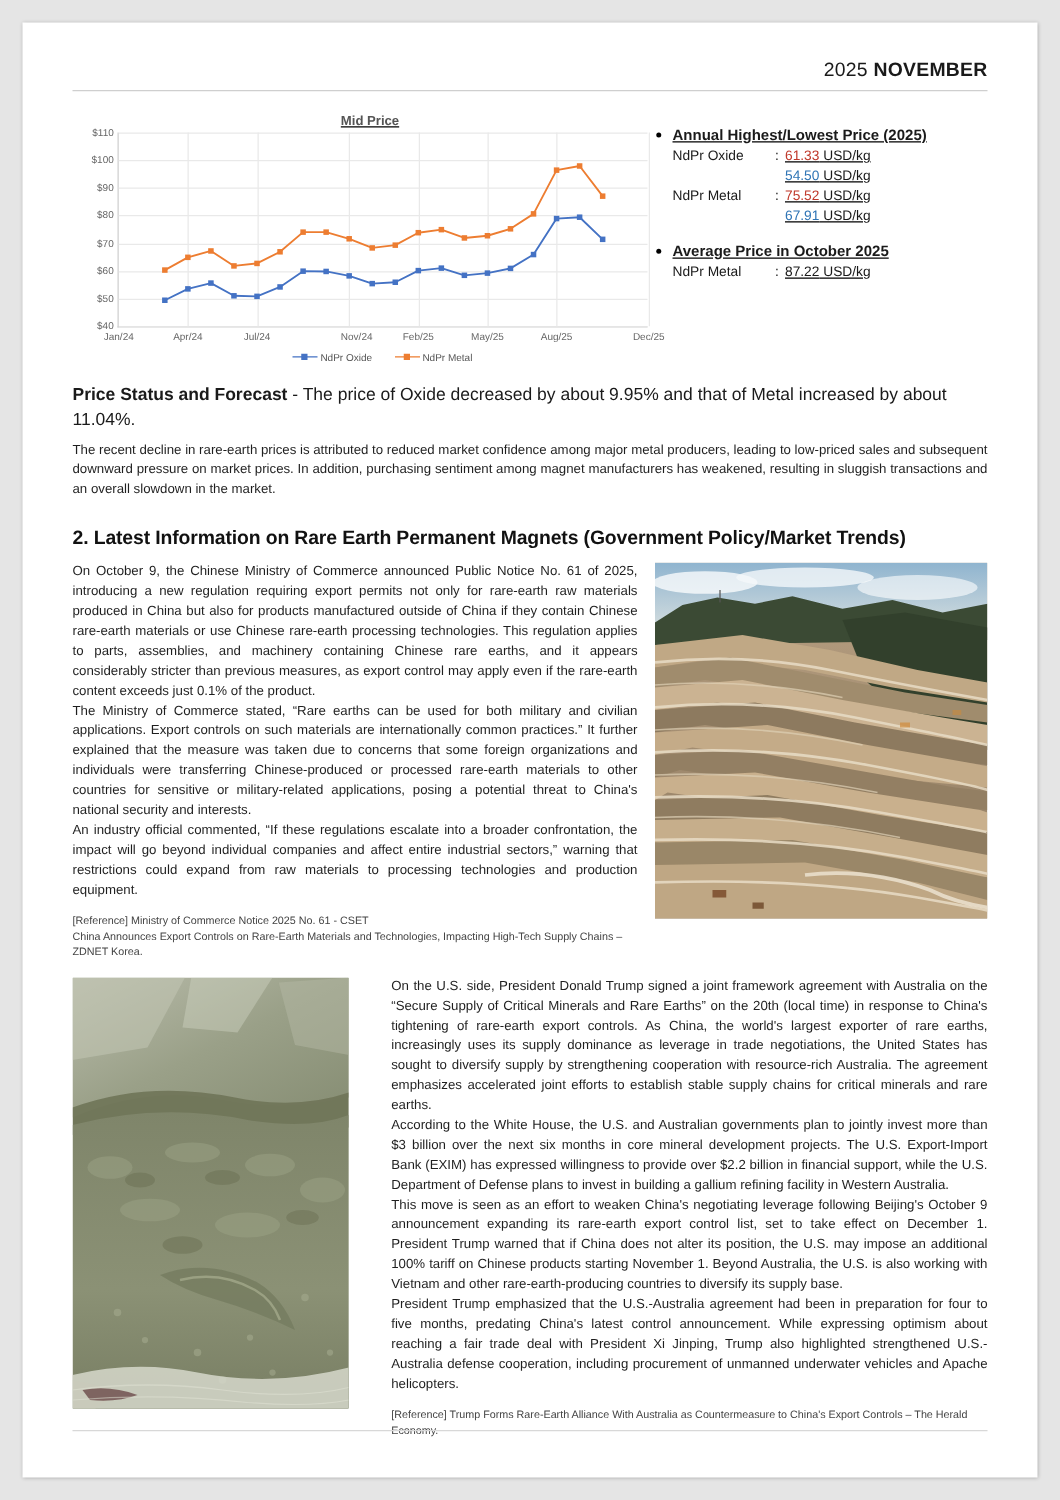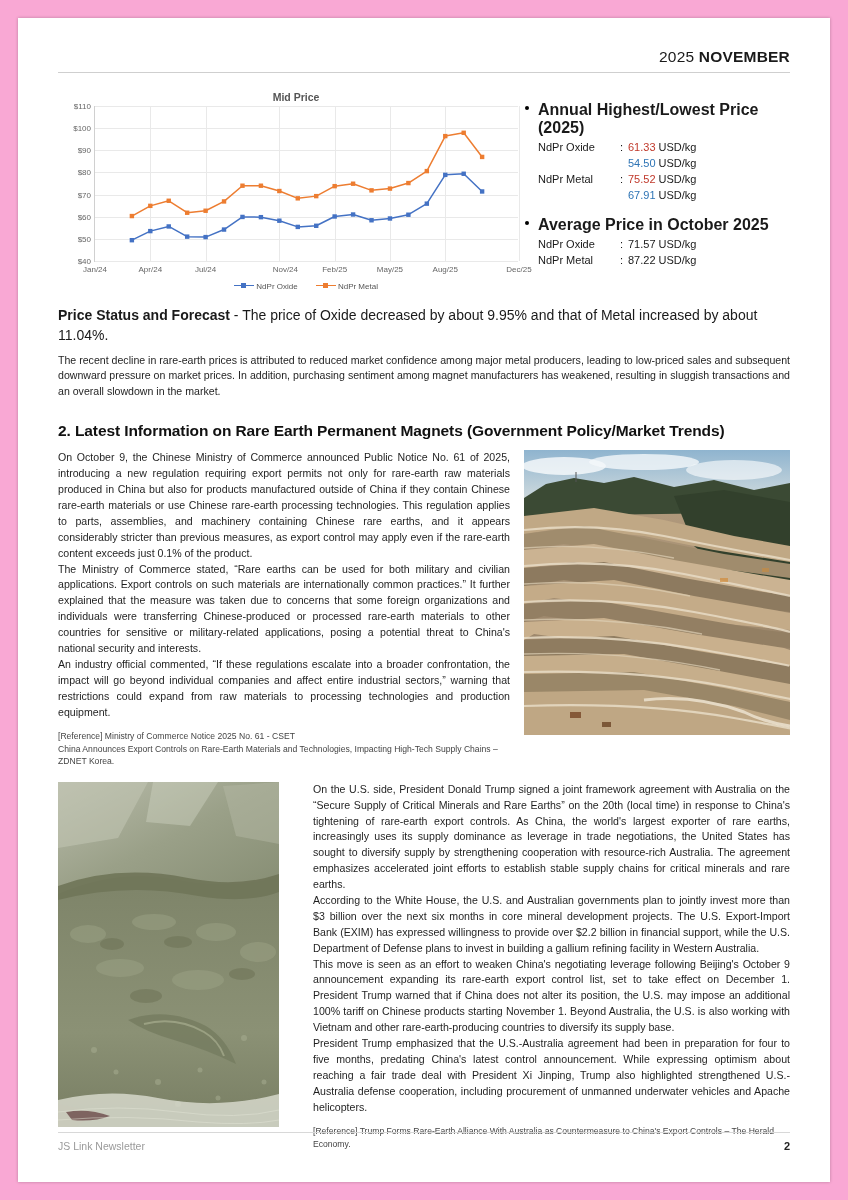--- a/index.html
+++ b/index.html
@@ -6,21 +6,21 @@
     margin: 0; padding: 0;
     background: #b8b8b8;
   }
   body {
     font-family: "Liberation Sans", sans-serif;
   }
   .page {
     position: relative;
     width: 848px;
     height: 1200px;
-    background: #f9a8d4;
+    background: #e5e5e5;
     overflow: hidden;
     box-sizing: border-box;
   }
   .sheet {
     position: absolute;
     left: 18px; top: 18px;
     width: 812px; height: 1164px;
     background: #ffffff;
     box-shadow: 0 0 3px rgba(0,0,0,0.25);
   }
@@ -52,20 +52,21 @@
     color: #111;
     letter-spacing: -0.1px;
     margin: 0 0 4px 0;
   }
   .sec2 { margin-top: 22px; margin-bottom: 10px; }
 
   
   .chart-row {
     display: flex;
     align-items: flex-start;
+    text-decoration: underline;
   }
   .chart-wrap {
     width: 466px;
     position: relative;
   }
   .chart-title {
     text-align: center;
     font-size: 10.5px;
     font-weight: 700;
     color: #555;
@@ -137,21 +138,21 @@
 
   
   .info-panel {
     width: 262px;
     padding-top: 10px;
     font-size: 11px;
     color: #1a1a1a;
   }
   .bullet-head {
     font-weight: 700;
-    font-size: 16px;
+    font-size: 12px;
     position: relative;
     padding-left: 14px;
     margin-bottom: 3px;
   }
   .bullet-head .dot {
     position: absolute;
     left: 1px; top: 5px;
     width: 4px; height: 4px;
     background: #000;
     border-radius: 50%;
@@ -328,21 +329,20 @@
               <div class="kv"><span class="k"></span><span class="sep"></span><span class="lo">54.50</span><span> USD/kg</span></div>
               <div class="kv"><span class="k">NdPr Metal</span><span class="sep">:</span><span class="hi">75.52</span><span> USD/kg</span></div>
               <div class="kv"><span class="k"></span><span class="sep"></span><span class="lo">67.91</span><span> USD/kg</span></div>
             </div>
         <div class="panel-gap"></div>
         <div class="bullet-head">
           <span class="dot"></span>
           <span>Average Price in October 2025</span>
         </div>
         <div id="rows2">
-              <div class="kv"><span class="k">NdPr Oxide</span><span class="sep">:</span><span>71.57</span><span> USD/kg</span></div>
               <div class="kv"><span class="k">NdPr Metal</span><span class="sep">:</span><span>87.22</span><span> USD/kg</span></div>
             </div>
       </div>
     </div>
 
     <div class="forecast">
       <b>Price Status and Forecast</b><span> - The price of Oxide decreased by about 9.95% and that of Metal increased by about 11.04%.</span>
     </div>
     <div class="para">The recent decline in rare-earth prices is attributed to reduced market confidence among major metal producers, leading to low-priced sales and subsequent downward pressure on market prices. In addition, purchasing sentiment among magnet manufacturers has weakened, resulting in sluggish transactions and an overall slowdown in the market.</div>
 
@@ -477,19 +477,15 @@
         <div class="para" style="margin-top:0">This move is seen as an effort to weaken China's negotiating leverage following Beijing's October 9 announcement expanding its rare-earth export control list, set to take effect on December 1. President Trump warned that if China does not alter its position, the U.S. may impose an additional 100% tariff on Chinese products starting November 1. Beyond Australia, the U.S. is also working with Vietnam and other rare-earth-producing countries to diversify its supply base.</div>
         <div class="para" style="margin-top:0">President Trump emphasized that the U.S.-Australia agreement had been in preparation for four to five months, predating China's latest control announcement. While expressing optimism about reaching a fair trade deal with President Xi Jinping, Trump also highlighted strengthened U.S.-Australia defense cooperation, including procurement of unmanned underwater vehicles and Apache helicopters.</div>
         <div class="ref">[Reference] Trump Forms Rare-Earth Alliance With Australia as Countermeasure to China's Export Controls – The Herald Economy.</div>
       </div>
     </div>
 
   </div>
 
   <div class="footer">
     <div class="footer-rule"></div>
-    <div class="footer-inner">
-      <span class="footer-name">JS Link Newsletter</span>
-      <span class="footer-page">2</span>
-    </div>
   </div>
  </div>
 </div>
 
 </body></html>

